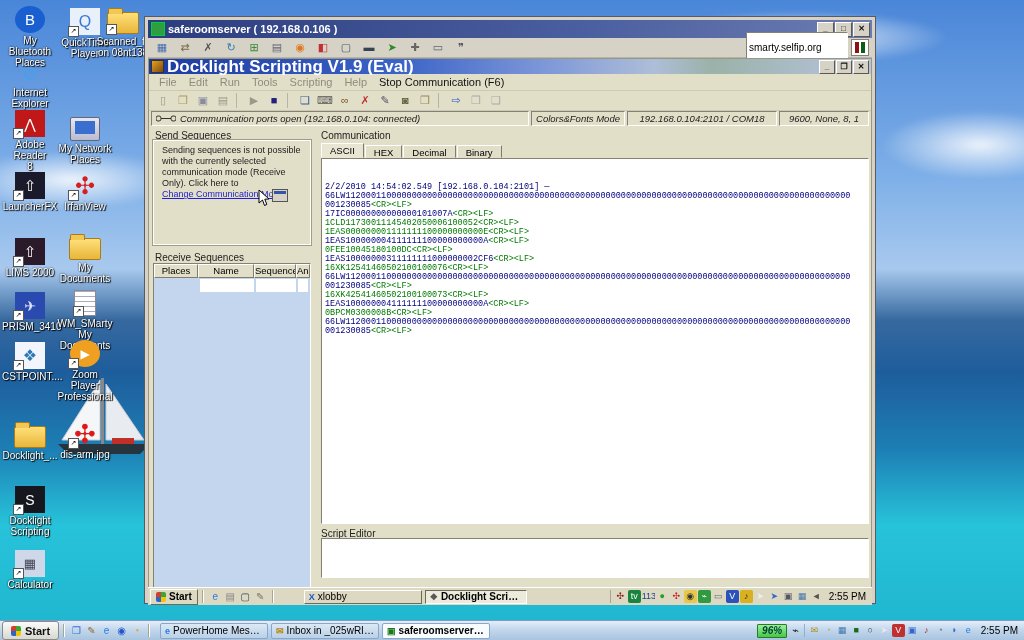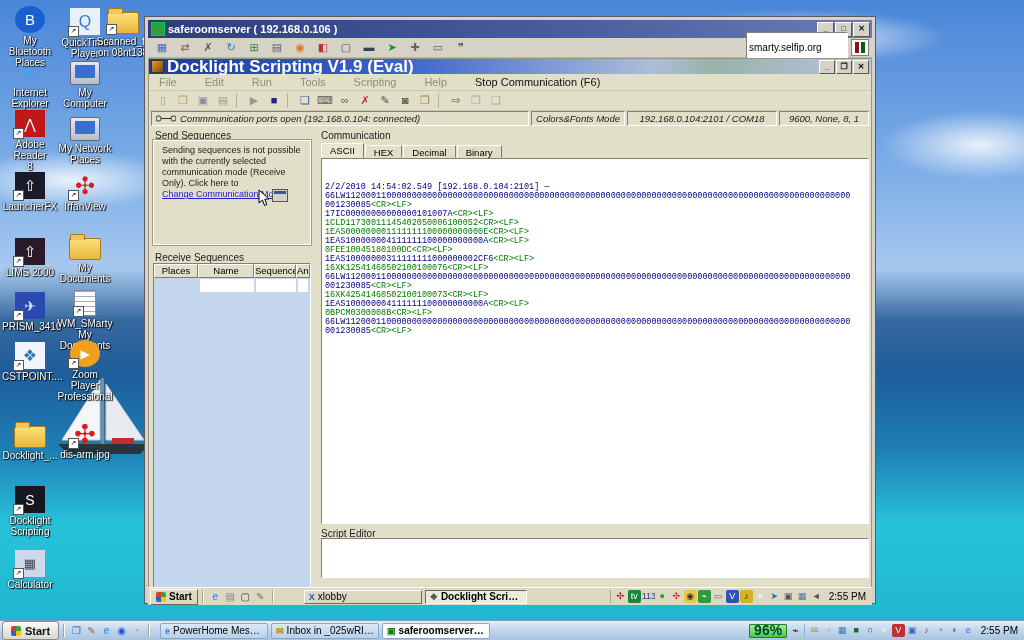--- a/index.html
+++ b/index.html
@@ -47,21 +47,21 @@
   .conn-ind i{display:block;width:4px;height:11px;}
 
   
   .remote-desktop{position:relative;height:547px;background:#8aa;overflow:hidden;}
   .dl-window{position:absolute;left:0;top:0;right:0;height:530px;background:#e2dfc8;border:1px solid #9a9684;box-sizing:border-box;}
   .dl-titlebar{height:15px;display:flex;align-items:center;padding:0 2px;
      background:linear-gradient(90deg,#1c3aa0 0%,#3c64c8 35%,#7e98d8 55%,#aebed8 70%,#9ab2a8 78%,#b8c4e0 100%);}
   .dl-app-icon{width:11px;height:11px;margin-right:3px;background:linear-gradient(135deg,#e8a020,#7a4a10);border:1px solid #333;flex:0 0 auto;}
   .dl-title{color:#fff;font-size:17px;font-weight:bold;flex:1;white-space:nowrap;}
   .dl-titlebar .win-btn{width:14px;height:12px;}
-  .dl-menubar{height:16px;display:flex;align-items:center;padding:0 4px;font-size:11px;background:#e2dfc8;border-bottom:1px solid #cdc9b4;gap:16px;}
+  .dl-menubar{height:16px;display:flex;align-items:center;padding:0 4px;font-size:11px;background:#e2dfc8;border-bottom:1px solid #cdc9b4;}
   .menu-item{padding:1px 6px;color:#111;}
   .menu-item.disabled{color:#8e8c7c;}
   .dl-toolbar{height:19px;display:flex;align-items:center;padding:0 4px;background:#e2dfc8;border-bottom:1px solid #cdc9b4;}
   .dtb-icon{width:20px;height:15px;text-align:center;font-size:11px;line-height:15px;}
   .dtb-sep{width:5px;height:15px;border-left:1px solid #b8b4a0;margin:0 2px 0 3px;}
   .dl-statusrow{height:15px;display:flex;gap:2px;padding:0 2px;font-size:9.5px;align-items:stretch;background:#e2dfc8;font-style:italic;}
   .status-cell{border:1px solid;border-color:#848074 #fff #fff #848074;display:flex;align-items:center;padding:0 4px;
                white-space:nowrap;overflow:hidden;background:#e2dfc8;color:#222;}
   .dl-body{position:relative;height:465px;background:#e2dfc8;}
   .panel-label{position:absolute;font-size:10px;color:#222;}
@@ -113,21 +113,21 @@
   .host-taskbar{position:absolute;left:0;bottom:0;width:1024px;height:20px;
       background:linear-gradient(180deg,#e3eefa 0%,#c2d7ec 45%,#a9c4e0 100%);border-top:1px solid #7a9cc4;
       display:flex;align-items:center;padding:0 2px;gap:2px;box-sizing:border-box;}
   .h-start{display:flex;align-items:center;gap:4px;height:17px;padding:0 8px;border-radius:3px;
       background:linear-gradient(180deg,#fbfbf9,#d8d8d2);border:1px solid #8a8a86;font-size:11px;font-weight:bold;color:#111;}
   #h-tasks{display:flex;gap:3px;margin-left:6px;}
   #h-tasks .task-btn{width:108px;height:16px;border:1px solid #8aa6c8;border-radius:2px;
       background:linear-gradient(180deg,#dce9f6,#b9d0e8);}
   #h-tasks .task-btn.active{background:#f8fbff;font-weight:bold;}
   .battery{height:12px;padding:0 4px;background:linear-gradient(180deg,#9cf09c,#46c846);border:1px solid #2a7a2a;border-radius:1px;
-           font-size:14px;font-weight:bold;line-height:11px;color:#043;}
+           font-size:10px;font-weight:bold;line-height:11px;color:#043;font-style:italic;}
   .plug{font-size:11px;margin:0 3px;color:#111;}
 </style>
 </head>
 <body>
 
 <div class="screen">
 
   <div class="wallpaper">
     <div class="cloud" style="left:250px;top:30px;width:260px;height:60px;"></div>
     <div class="cloud" style="left:650px;top:10px;width:300px;height:55px;"></div>
@@ -184,24 +184,20 @@
 Scripting</div>
       </div>
       <div class="dt-icon" style="left: 2px; top: 550px;">
         <div class="dt-glyph " style="background: rgb(207, 216, 232); color: rgb(68, 68, 85); font-size: 13px;">▦<span class="sc-arrow">↗</span></div>
         <div class="dt-label">Calculator</div>
       </div>
       <div class="dt-icon" style="left: 57px; top: 8px;">
         <div class="dt-glyph " style="background: rgb(232, 240, 250); color: rgb(58, 120, 216); font-size: 16px;">Q<span class="sc-arrow">↗</span></div>
         <div class="dt-label">QuickTime
 Player</div>
-      </div>
-      <div class="dt-icon" style="left: 57px; top: 58px;">
-        <div class="dt-glyph monitor" style="color: rgb(255, 255, 255);"></div>
-        <div class="dt-label">My Computer</div>
       </div>
       <div class="dt-icon" style="left: 57px; top: 114px;">
         <div class="dt-glyph monitor" style="color: rgb(255, 255, 255);"></div>
         <div class="dt-label">My Network
 Places</div>
       </div>
       <div class="dt-icon" style="left: 57px; top: 172px;">
         <div class="dt-glyph " style="color: rgb(212, 32, 32); font-size: 24px;">✣<span class="sc-arrow">↗</span></div>
         <div class="dt-label">IrfanView</div>
       </div>

